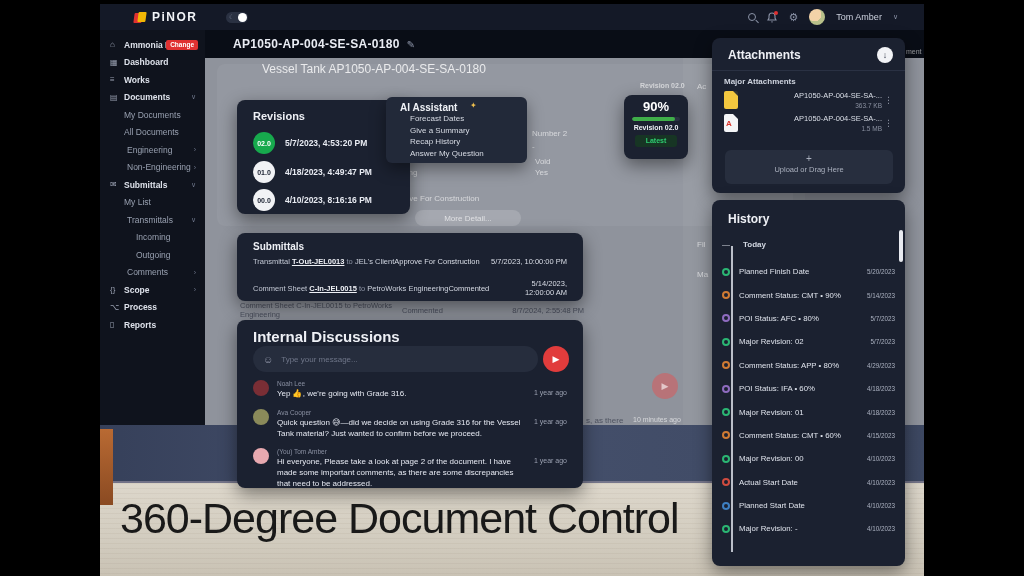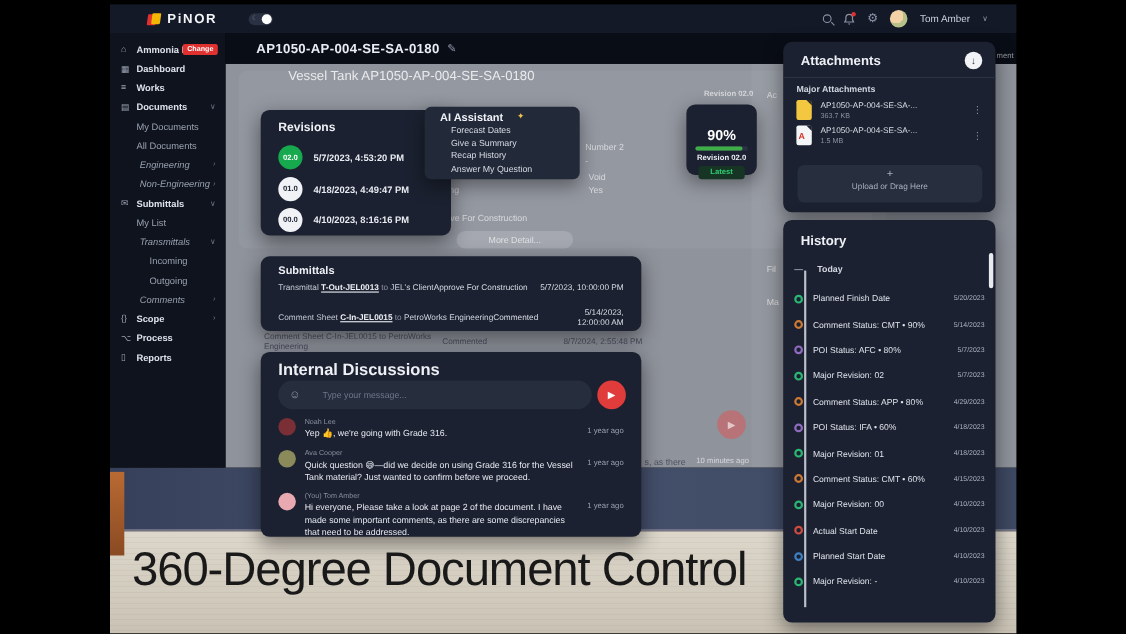--- a/index.html
+++ b/index.html
@@ -44,21 +44,21 @@
   .tb-user { font-size:9px; color:#ccd1dd; }
   .tb-chev { font-size:7px; color:#8a92a6; }
 
   .sidebar { position:absolute; left:0; top:30px; width:105px; height:395px; background:#0f131d;
              padding-top:6px; z-index:3; }
   .srow { height:17.5px; display:flex; align-items:center; position:relative; padding-left:10px; }
   .srow .sic { width:14px; font-size:8px; color:#9aa1b2; flex:0 0 14px; }
   .srow .slab { font-size:8.5px; color:#dde1ea; font-weight:bold; white-space:nowrap; }
   .srow.sub .slab { color:#98a0b0; font-weight:normal; }
   .srow.l1 { padding-left:24px; }
-  .srow.l1b { padding-left:27px;font-style:italic; }
+  .srow.l1b { padding-left:27px; }
   .srow.l2 { padding-left:36px; }
   .srow .schev { position:absolute; right:9px; font-size:7px; color:#6c7488; }
   .badge-change { position:absolute; right:7px; background:#e03131; color:#fff; font-size:6.5px; font-weight:bold;
                   border-radius:2px; padding:1.5px 4px; }
 
   .titlebar { position:absolute; left:105px; top:30px; width:719px; height:28px; background:#090d16;
               display:flex; align-items:center; z-index:2; }
   .titlebar .ttl { margin-left:28px; font-size:12px; font-weight:bold; color:#e9ecf3; letter-spacing:.3px; }
   .titlebar .pencil { margin-left:7px; font-size:10px; color:#8a92a6; }
   .frag-ment { position:absolute; left:806px; top:48px; font-size:7px; color:rgba(255,255,255,.55); z-index:2; }
@@ -94,61 +94,61 @@
   .rev-row.active .rev-badge { background:#17a94d; color:#fff; }
   .rev-date { font-size:8.5px; font-weight:bold; color:#e8ebf2; }
 
   .ai { left:286px; top:97px; width:141px; height:66px; background:#222939; border-radius:6px;
         box-shadow:0 6px 16px rgba(0,0,0,.4); }
   .ai-title { position:absolute; left:14px; top:5px; font-size:10px; font-weight:bold; color:#f0f2f7; }
   .ai-spark { position:absolute; left:84px; top:4px; font-size:8px; color:#f2c14e; }
   .ai-item { position:absolute; left:24px; font-size:8px; color:#d7dbe4; }
 
   .progress { left:524px; top:95px; width:64px; height:64px; text-align:center; }
-  .pg-pct { margin-top:20px; font-size:13px; font-weight:bold; color:#fff; }
+  .pg-pct { margin-top:4px; font-size:13px; font-weight:bold; color:#fff; }
   .pg-track { margin:3px auto 0; width:48px; height:4px; border-radius:2px; background:#2a3142; overflow:hidden; }
   .pg-fill { height:100%; width:90%; background:#3fae49; border-radius:2px; }
   .pg-rev { margin-top:3px; font-size:7px; font-weight:bold; color:#eef0f5; }
   .pg-latest { margin:4px auto 0; width:42px; height:12px; border-radius:3px; background:#173524;
                color:#2ecc71; font-size:7px; font-weight:bold; line-height:12px; }
 
   .submittals { left:137px; top:233px; width:346px; height:68px; }
   .submittals .p-title { position:absolute; left:16px; top:8px; font-size:10px; }
   .sub-row { position:absolute; left:16px; width:314px; display:flex; align-items:center; font-size:7.5px; color:#d9dde6; }
   .sub-left { flex:1; white-space:nowrap; }
   .sub-type { color:#c3c8d4; } .u { text-decoration:underline; font-weight:bold; color:#eef0f5; }
   .sub-to { color:#8d94a5; } .sub-party { color:#cfd4df; }
   .sub-status { width:108px; } .sub-date { width:96px; text-align:right; }
 
   .discussions { left:137px; top:320px; width:346px; height:168px; }
   .discussions .p-title { position:absolute; left:16px; top:8px; font-size:15px; }
   .chat-input { position:absolute; left:16px; top:26px; width:285px; height:26px; border-radius:13px;
                 background:#262d3d; display:flex; align-items:center; }
   .chat-emoji { margin-left:10px; font-size:10px; color:#8a90a2; }
-  .chat-field { flex:1; background:transparent; border:none; outline:none; margin-left:20px;
+  .chat-field { flex:1; background:transparent; border:none; outline:none; margin-left:8px;
                 font-size:8px; color:#a8aebd; font-family:inherit; }
   .chat-field::placeholder { color:#6f7689; }
   .chat-send { position:absolute; right:14px; top:26px; width:26px; height:26px; border-radius:50%;
                background:#e13c3c; color:#fff; font-size:9px; display:flex; align-items:center; justify-content:center; }
   .msgs { position:absolute; left:16px; top:60px; width:314px; }
   .msg { position:relative; display:flex; gap:8px; margin-bottom:9px; }
   .msg-av { flex:0 0 16px; width:16px; height:16px; border-radius:50%; }
   .msg-body { width:246px; }
   .msg-name { font-size:6.5px; color:#8a90a2; margin-bottom:2px; }
   .msg-text { font-size:8px; color:#e6e9f2; line-height:1.35; }
   .msg-time { position:absolute; right:0; top:9px; font-size:7px; color:#9aa0b0; }
 
   .attachments { left:612px; top:38px; width:193px; height:155px; }
   .att-head { display:flex; align-items:center; justify-content:space-between; padding:9px 12px 7px 16px;
               border-bottom:1px solid #2a3143; }
   .att-head .p-title { font-size:12px; }
   .att-circle { width:16px; height:16px; border-radius:50%; background:#f2f3f6; color:#2a3142;
                 font-size:9px; display:flex; align-items:center; justify-content:center; }
   .att-section { margin:6px 0 3px 12px; font-size:8px; font-weight:bold; color:#cfd4df; }
-  .file-row { display:flex; align-items:center; margin:5px 10px 0 12px; position:relative; }
+  .file-row { display:flex; align-items:center; margin:5px 10px 0 12px; position:relative;text-align:right; }
   .file-ic { width:14px; height:18px; border-radius:2px; position:relative; flex:0 0 14px; }
   .file-ic.doc { background:#f3c73f; }
   .file-ic.doc:after { content:""; position:absolute; right:0; top:0; border-style:solid;
                        border-width:0 5px 5px 0; border-color:transparent #1b2130 transparent transparent; opacity:.9; }
   .file-ic.pdf { background:#f4f5f7; }
   .file-ic.pdf:after { content:""; position:absolute; right:0; top:0; border-style:solid;
                        border-width:0 5px 5px 0; border-color:transparent #1b2130 transparent transparent; }
   .file-ic.pdf .pdfmark { position:absolute; left:2px; top:5px; font-size:8px; font-weight:bold; color:#d9342b; }
   .file-meta { margin-left:8px; flex:1; }
   .file-name { font-size:7.5px; color:#dbdfe8; white-space:nowrap; }

